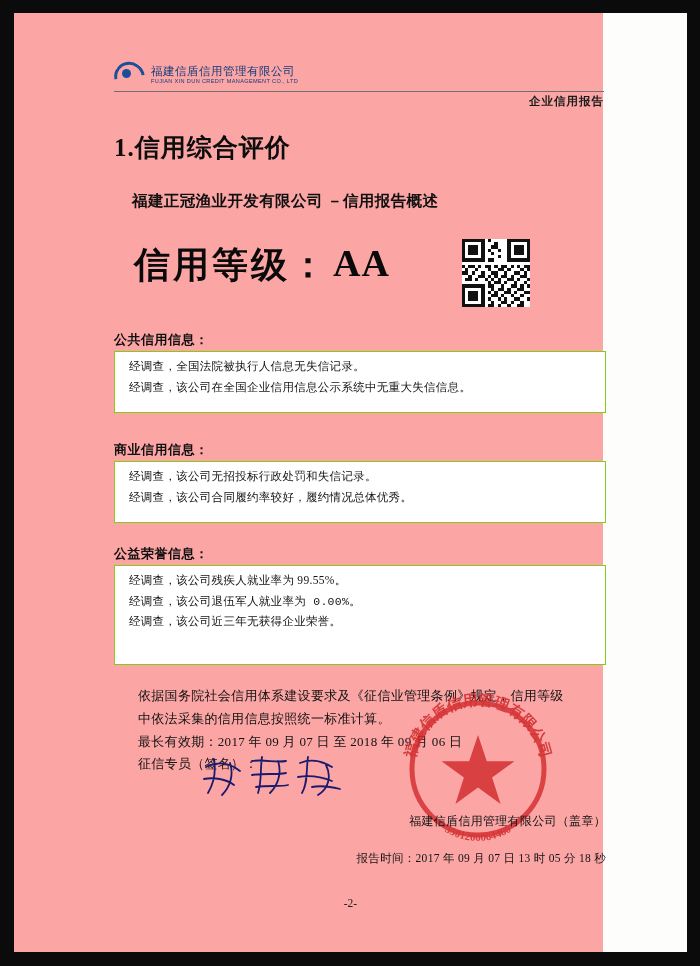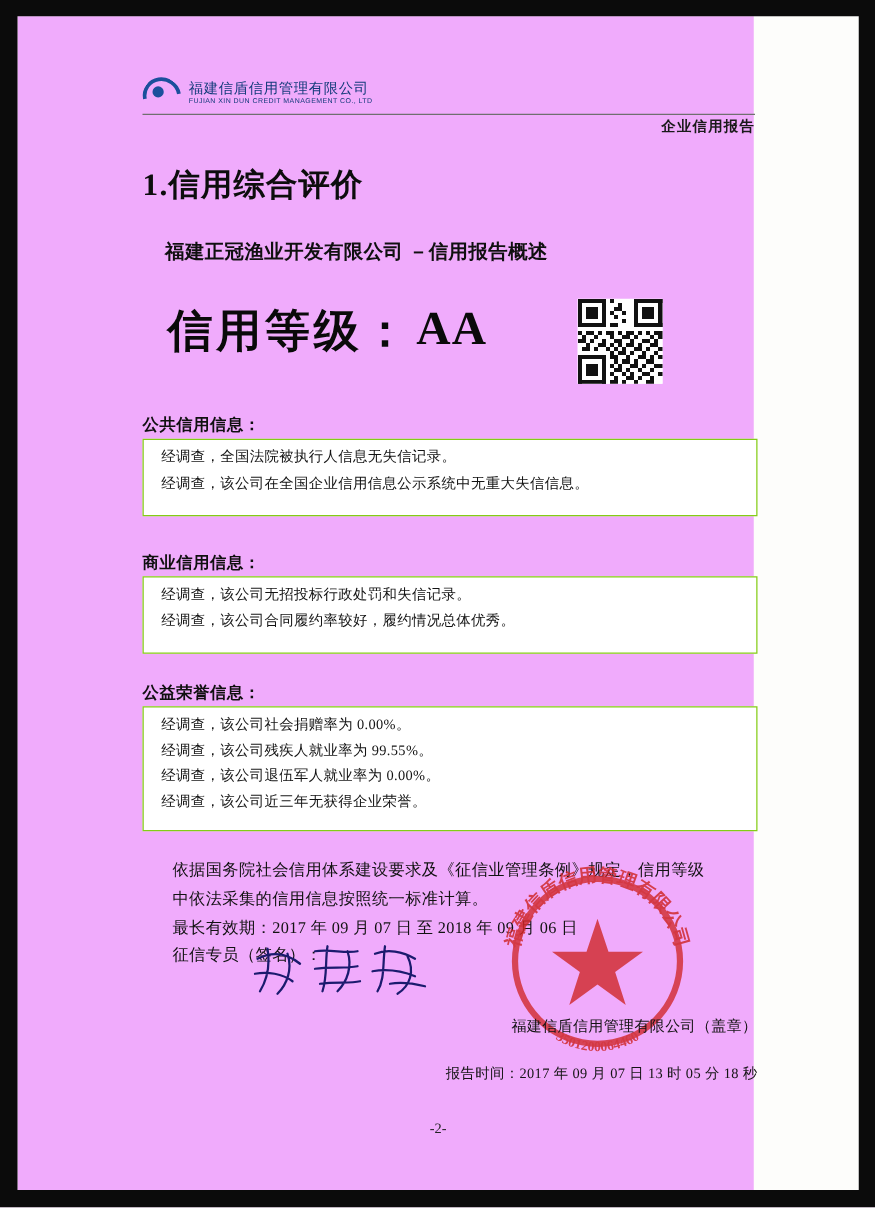--- a/index.html
+++ b/index.html
@@ -32,21 +32,21 @@
     border-right: 13px solid #0b0b0b;
     border-top: 13px solid #0b0b0b;
     border-bottom: 14px solid #0b0b0b;
     pointer-events: none;
   }
   .sheet {
     position: absolute;
     left: 14px; top: 13px;
     width: 589px;
     height: 939px;
-    background: #f0abfc;
+    background: #fca5a5;
     box-sizing: border-box;
   }
   .inner {
     position: absolute;
     left: 0; top: 0;
     width: 673px;
     height: 939px;
   }
 
   
@@ -183,21 +183,21 @@
     font-size: 11.5px;
     color: #131313;
     line-height: 1.0;
     padding: 0 0 0 14px;
     letter-spacing: 0.3px;
     white-space: nowrap;
   }
   .box-inner {
     padding-top: 9px;
   }
-  .box .line + .line { margin-top: 9px; }
+  .box .line + .line { margin-top: 9px; font-family: Liberation Mono, monospace; }
 
   
   .foot {
     position: absolute;
     left: 100px; top: 672px;
     width: 492px;
     font-size: 13px;
     color: #121212;
     line-height: 1.75;
     letter-spacing: 0.3px;
@@ -397,21 +397,20 @@
       <div class="box" style="left:100px; top:448px; width:492px; height:62px;">
         <div class="box-inner">
           <div class="line">经调查，该公司无招投标行政处罚和失信记录。</div>
           <div class="line">经调查，该公司合同履约率较好，履约情况总体优秀。</div>
         </div>
       </div>
 
       <div class="block-label" style="left:100px; top:532px;">公益荣誉信息：</div>
       <div class="box" style="left:100px; top:552px; width:492px; height:100px;">
         <div class="box-inner">
-          <div class="line">经调查，该公司社会捐赠率为 0.00%。</div>
           <div class="line">经调查，该公司残疾人就业率为 99.55%。</div>
           <div class="line">经调查，该公司退伍军人就业率为 0.00%。</div>
           <div class="line">经调查，该公司近三年无获得企业荣誉。</div>
         </div>
       </div>
 
       <div class="foot">
         <div class="p1">依据国务院社会信用体系建设要求及《征信业管理条例》规定，信用等级</div>
         <div class="p2">中依法采集的信用信息按照统一标准计算。</div>
         <div class="p3">最长有效期：2017 年 09 月 07 日 至 2018 年 09 月 06 日</div>

